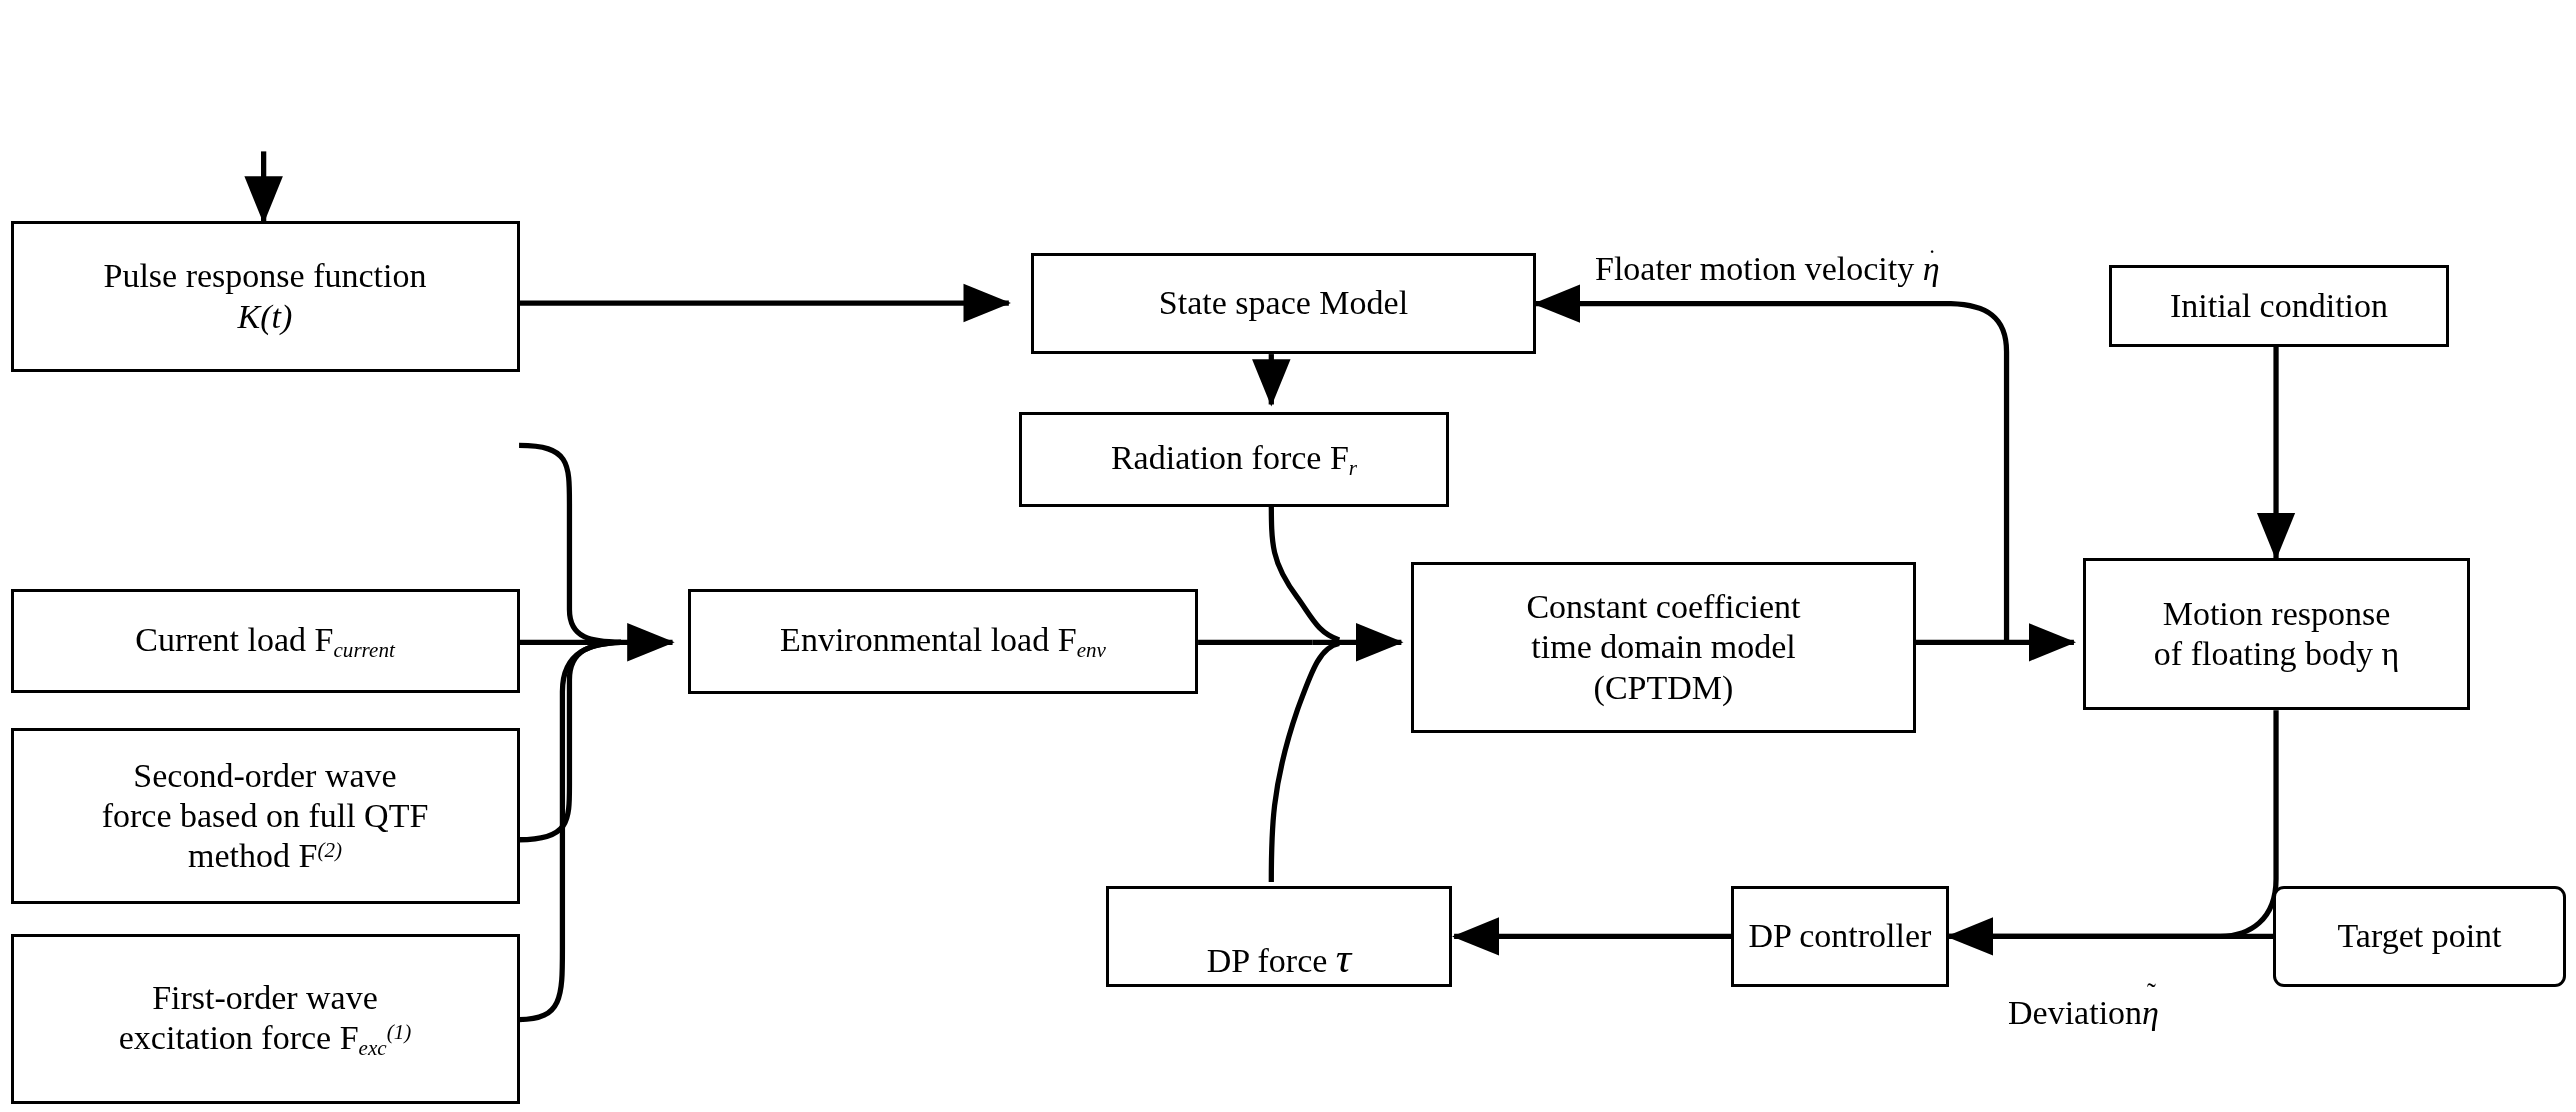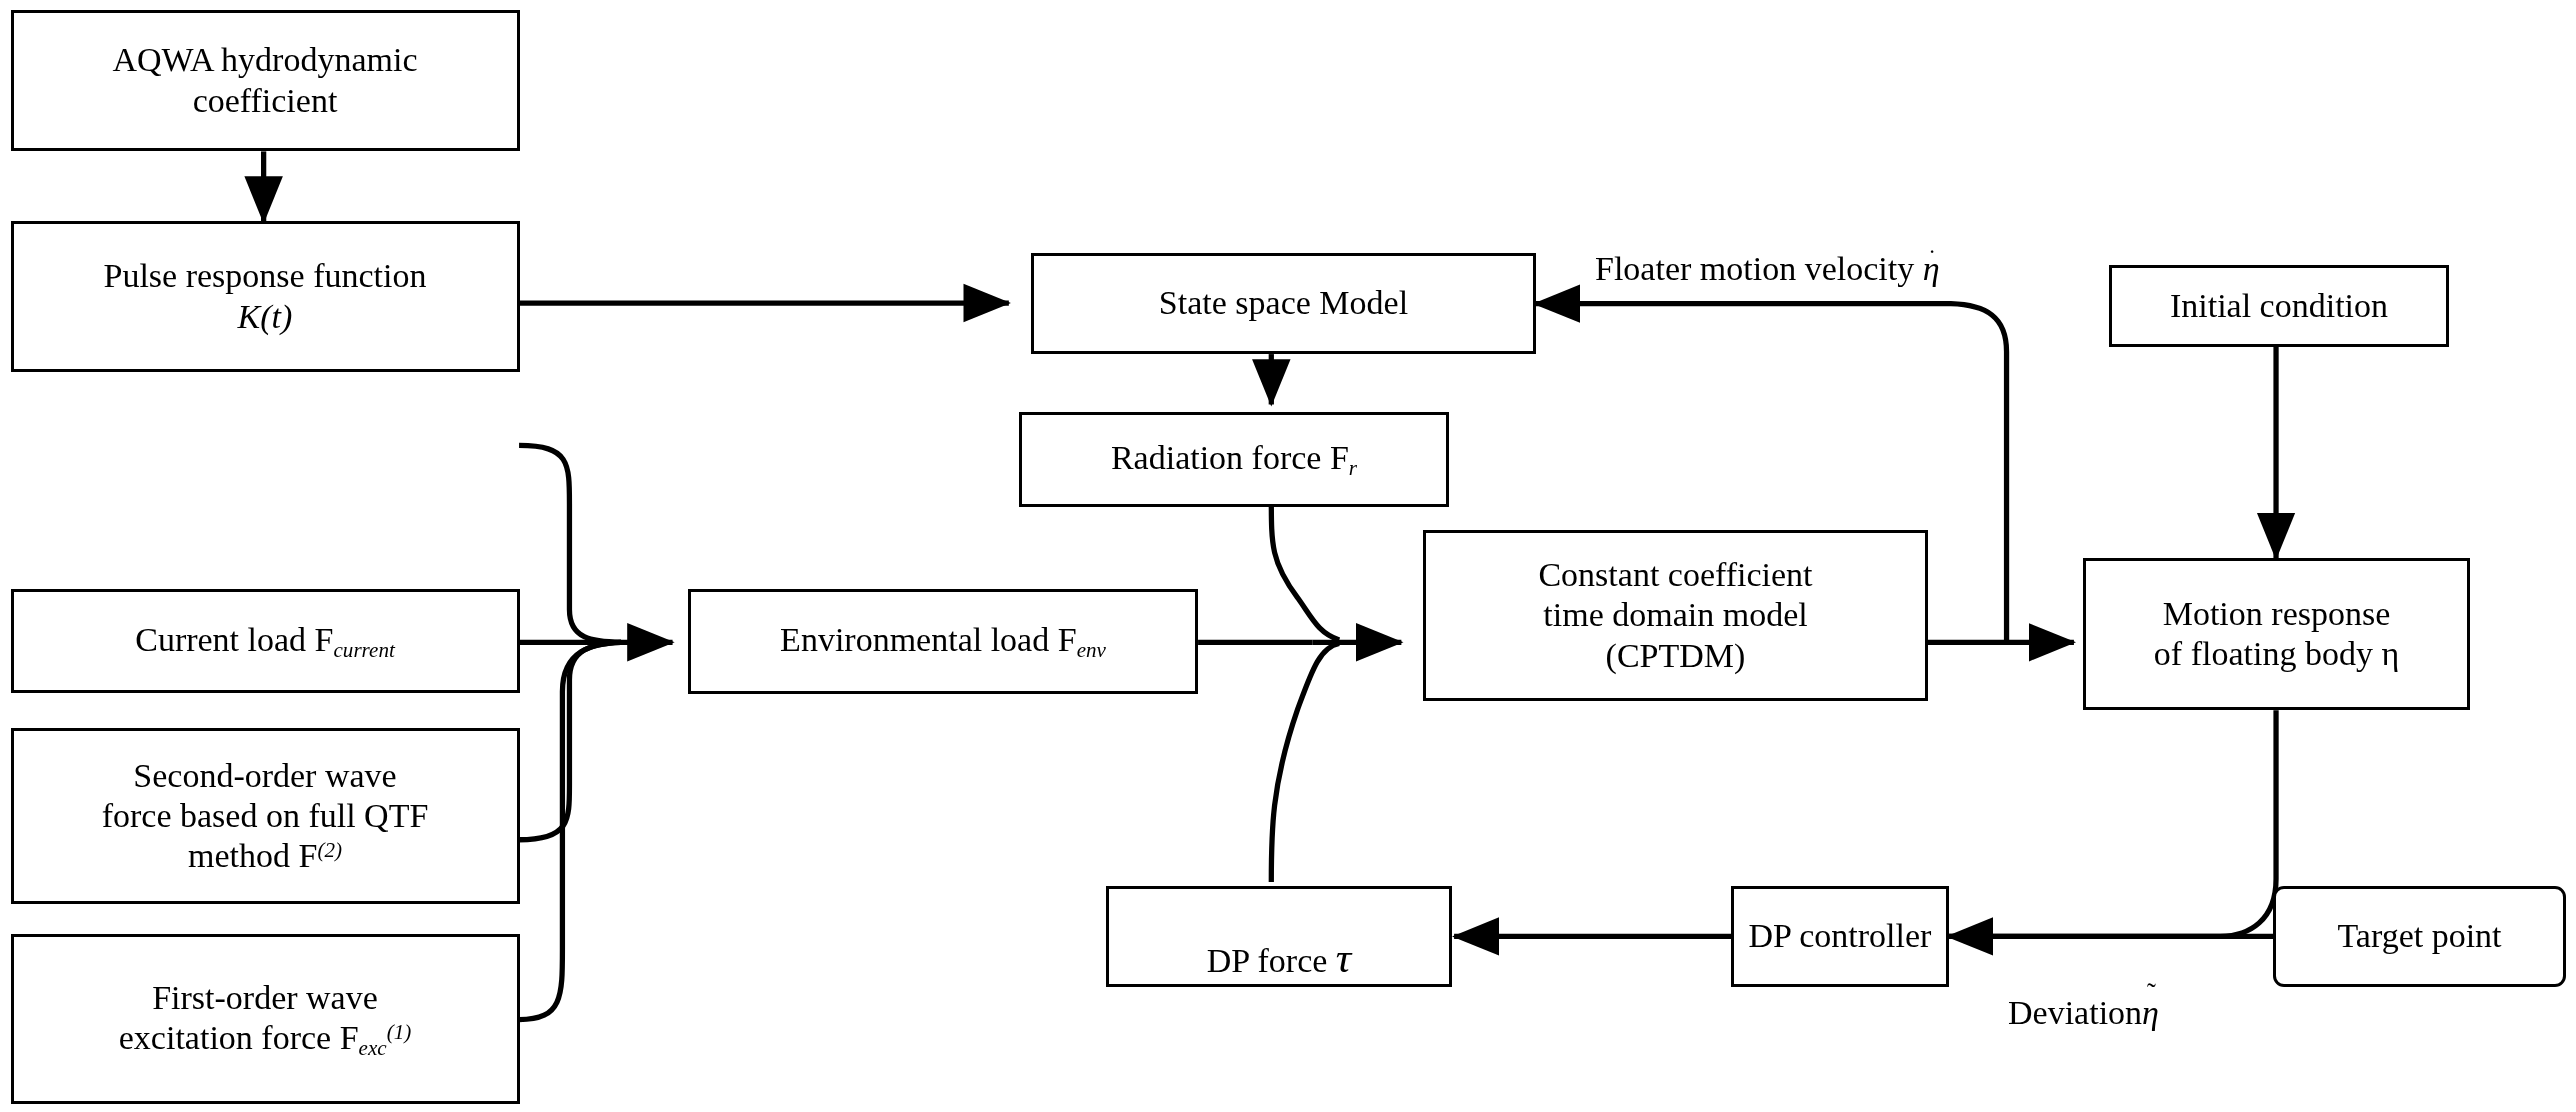--- a/index.html
+++ b/index.html
@@ -68,23 +68,20 @@
 
       <path d="M3885,1212 L3885,1500 C3885,1570 3840,1597 3790,1598 L3325,1598" marker-end="url(#ah)"></path>
 
       <path d="M3880,1598 L3325,1598"></path>
 
       <path d="M2955,1598 L2482,1598" marker-end="url(#ah)"></path>
 
     </g>
   </svg>
 
-  <div class="node" style="left:10.5px;top:10px;width:509px;height:141px;">
-    <span class="lbl"><span>AQWA hydrodynamic</span><br><span>coefficient</span></span>
-  </div>
 
   <div class="node" style="left:10.5px;top:221px;width:509px;height:151px;">
     <span class="lbl"><span>Pulse response function</span><br><i class="mvar">K(t)</i></span>
   </div>
 
 
   <div class="node" style="left:10.5px;top:589px;width:509px;height:104px;">
     <span class="lbl"><span>Current load F</span><sub>current</sub></span>
   </div>
 
@@ -101,21 +98,21 @@
   </div>
 
   <div class="node" style="left:1019px;top:253px;width:505px;height:101px;margin-left:12px;">
     <span class="lbl">State space Model</span>
   </div>
 
   <div class="node" style="left:1019px;top:412px;width:430px;height:95px;">
     <span class="lbl"><span>Radiation force F</span><sub>r</sub></span>
   </div>
 
-  <div class="node" style="left:1411px;top:530px;width:505px;height:171px;margin-left:12px;">
+  <div class="node" style="left:1411px;top:562px;width:505px;height:171px;">
     <span class="lbl"><span>Constant coefficient</span><br><span>time domain model</span><br><span>(CPTDM)</span></span>
   </div>
 
   <div class="node" style="left:2109px;top:265px;width:340px;height:82px;">
     <span class="lbl">Initial condition</span>
   </div>
 
   <div class="node" style="left:2083px;top:558px;width:387px;height:152px;">
     <span class="lbl"><span>Motion response</span><br><span>of floating body η</span></span>
   </div>

